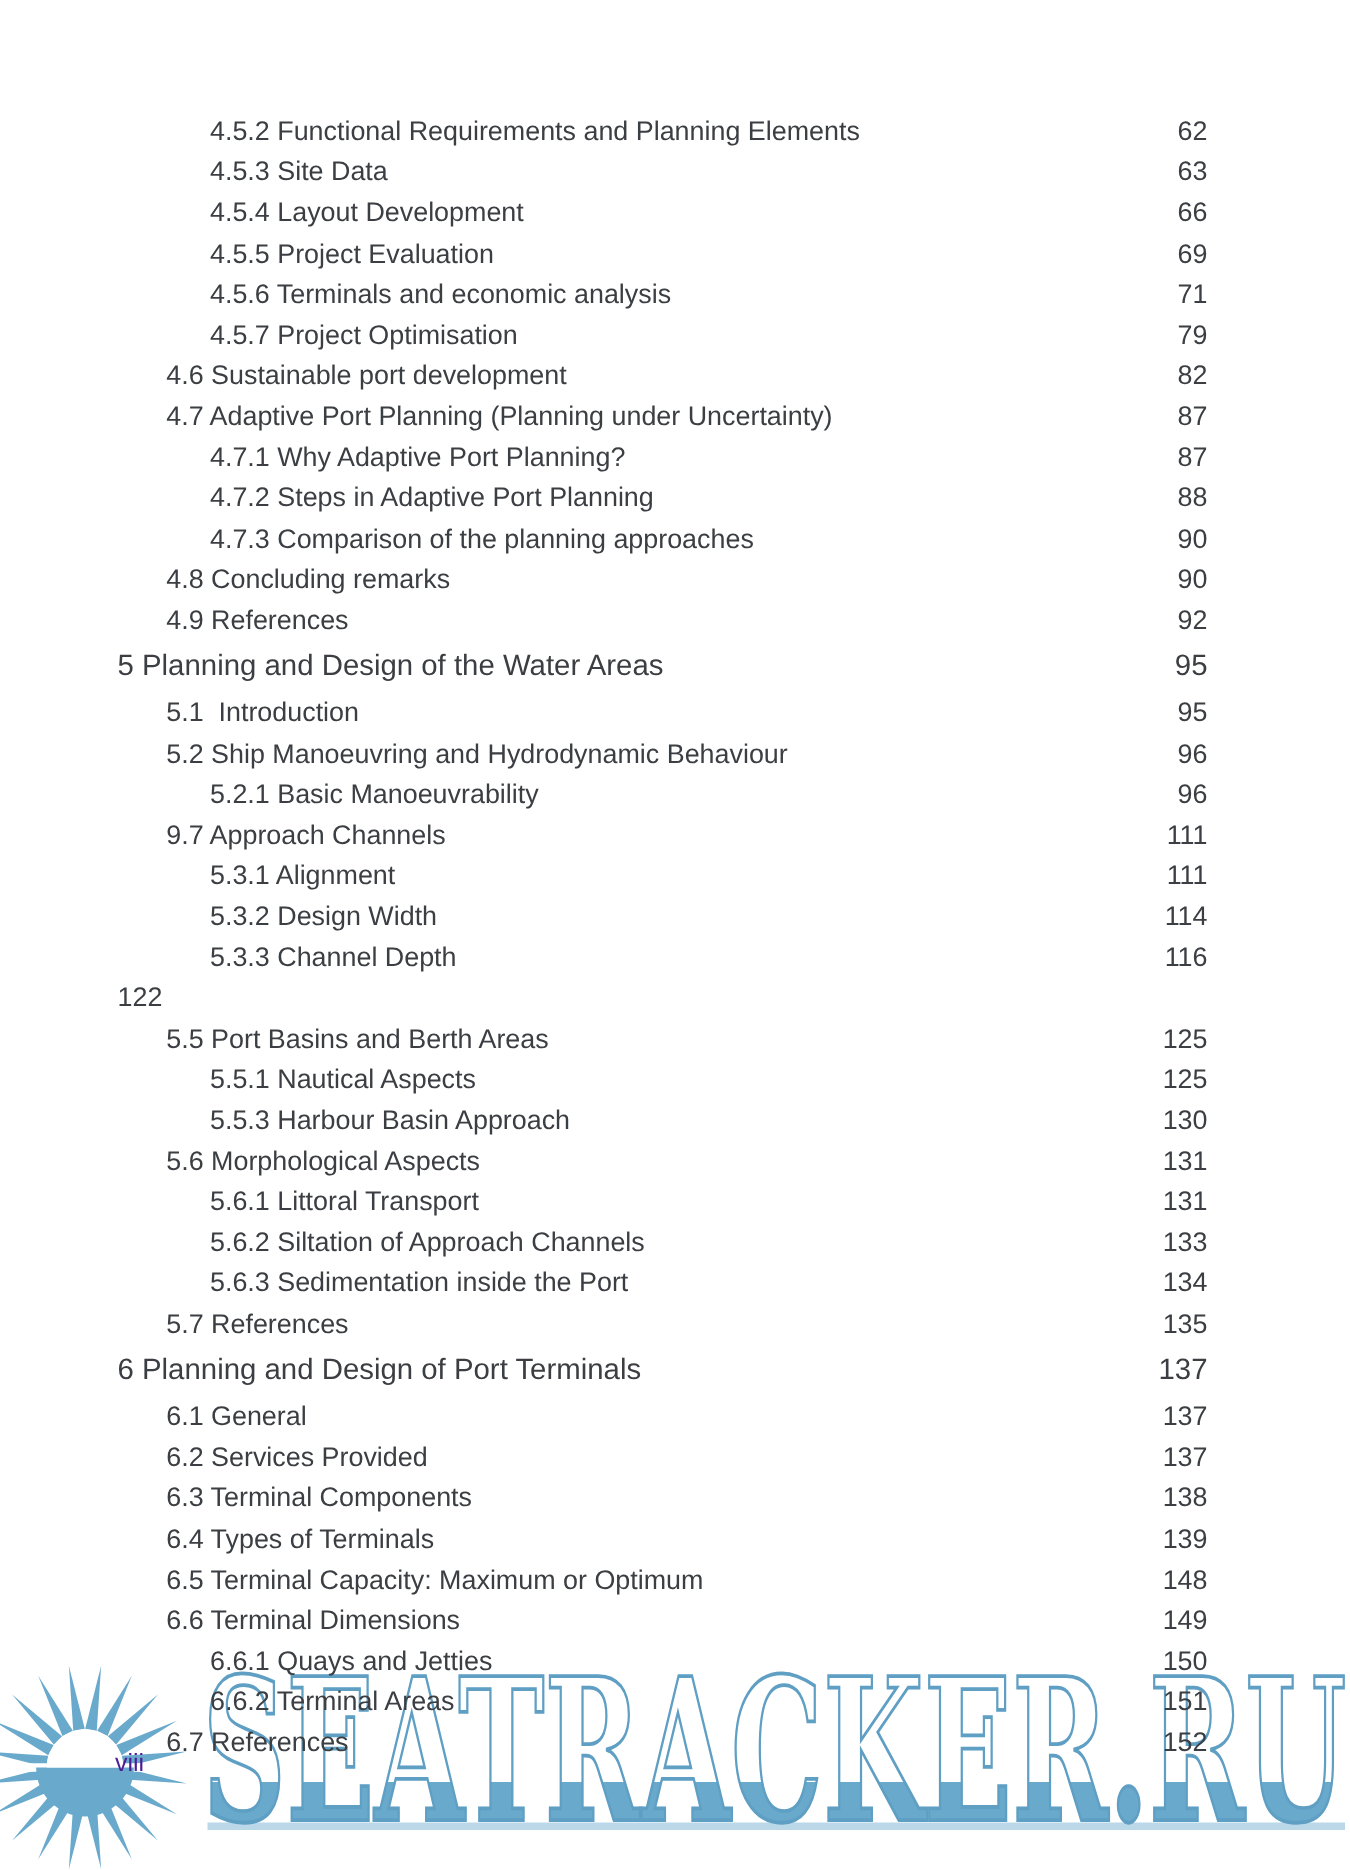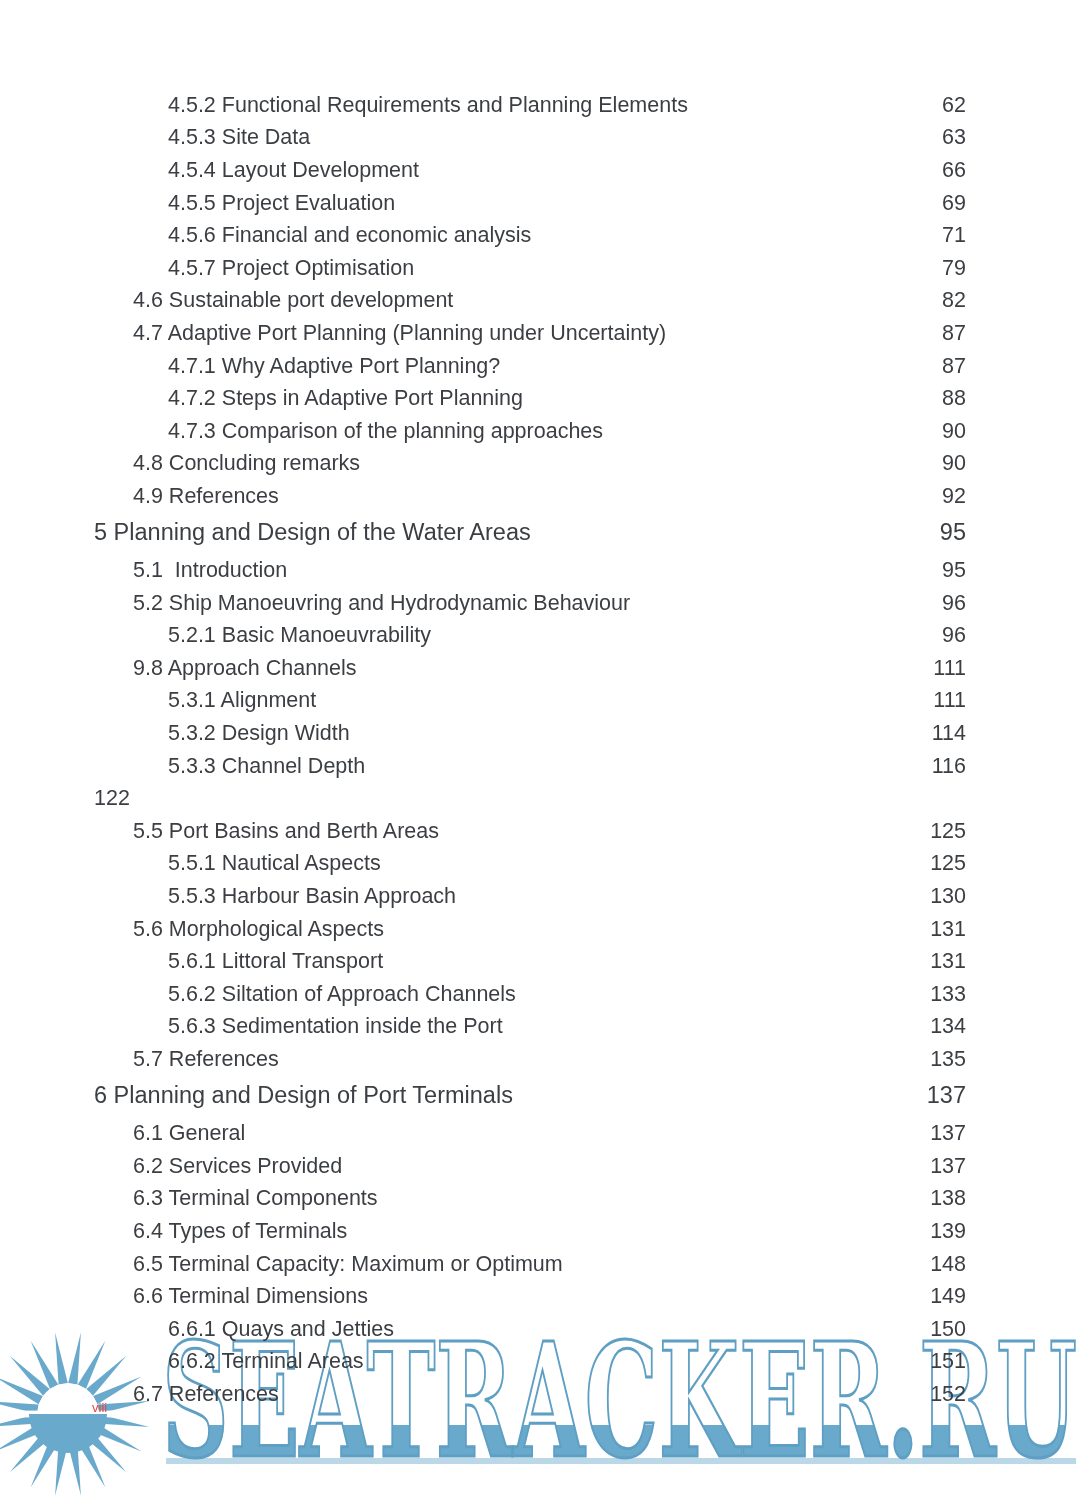--- a/index.html
+++ b/index.html
@@ -70,22 +70,22 @@
     margin-top: 3px;
     margin-bottom: 6px;
   }
 
   
   .page-label {
     position: absolute;
     left: 92px;
     top: 1400px;
     z-index: 2;
-    font-size: 13px;
-    color: #ef4444;
+    font-size: 20px;
+    color: #4c1d95;
   }
 </style>
 </head>
 <body>
 
 <div class="wm-layer">
 
   <svg class="wm-sun" viewBox="-100 -100 200 200" xmlns="http://www.w3.org/2000/svg">
     <defs>
       <polygon id="sunray" points="0,-97 -5.5,-36 5.5,-36" fill="#69a9cc"></polygon>
@@ -150,21 +150,21 @@
     <span class="label">4.5.4 Layout Development</span>
     <span class="pagenum">66</span>
   </div>
 
   <div class="row lvl2">
     <span class="label">4.5.5 Project Evaluation</span>
     <span class="pagenum">69</span>
   </div>
 
   <div class="row lvl2">
-    <span class="label">4.5.6 Financial and economic analysis</span>
+    <span class="label">4.5.6 Terminals and economic analysis</span>
     <span class="pagenum">71</span>
   </div>
 
   <div class="row lvl2">
     <span class="label">4.5.7 Project Optimisation</span>
     <span class="pagenum">79</span>
   </div>
 
   <div class="row lvl1">
     <span class="label">4.6 Sustainable port development</span>
@@ -215,21 +215,21 @@
     <span class="label">5.2 Ship Manoeuvring and Hydrodynamic Behaviour</span>
     <span class="pagenum">96</span>
   </div>
 
   <div class="row lvl2">
     <span class="label">5.2.1 Basic Manoeuvrability</span>
     <span class="pagenum">96</span>
   </div>
 
   <div class="row lvl1">
-    <span class="label">9.8 Approach Channels</span>
+    <span class="label">9.7 Approach Channels</span>
     <span class="pagenum">111</span>
   </div>
 
   <div class="row lvl2">
     <span class="label">5.3.1 Alignment</span>
     <span class="pagenum">111</span>
   </div>
 
   <div class="row lvl2">
     <span class="label">5.3.2 Design Width</span>

